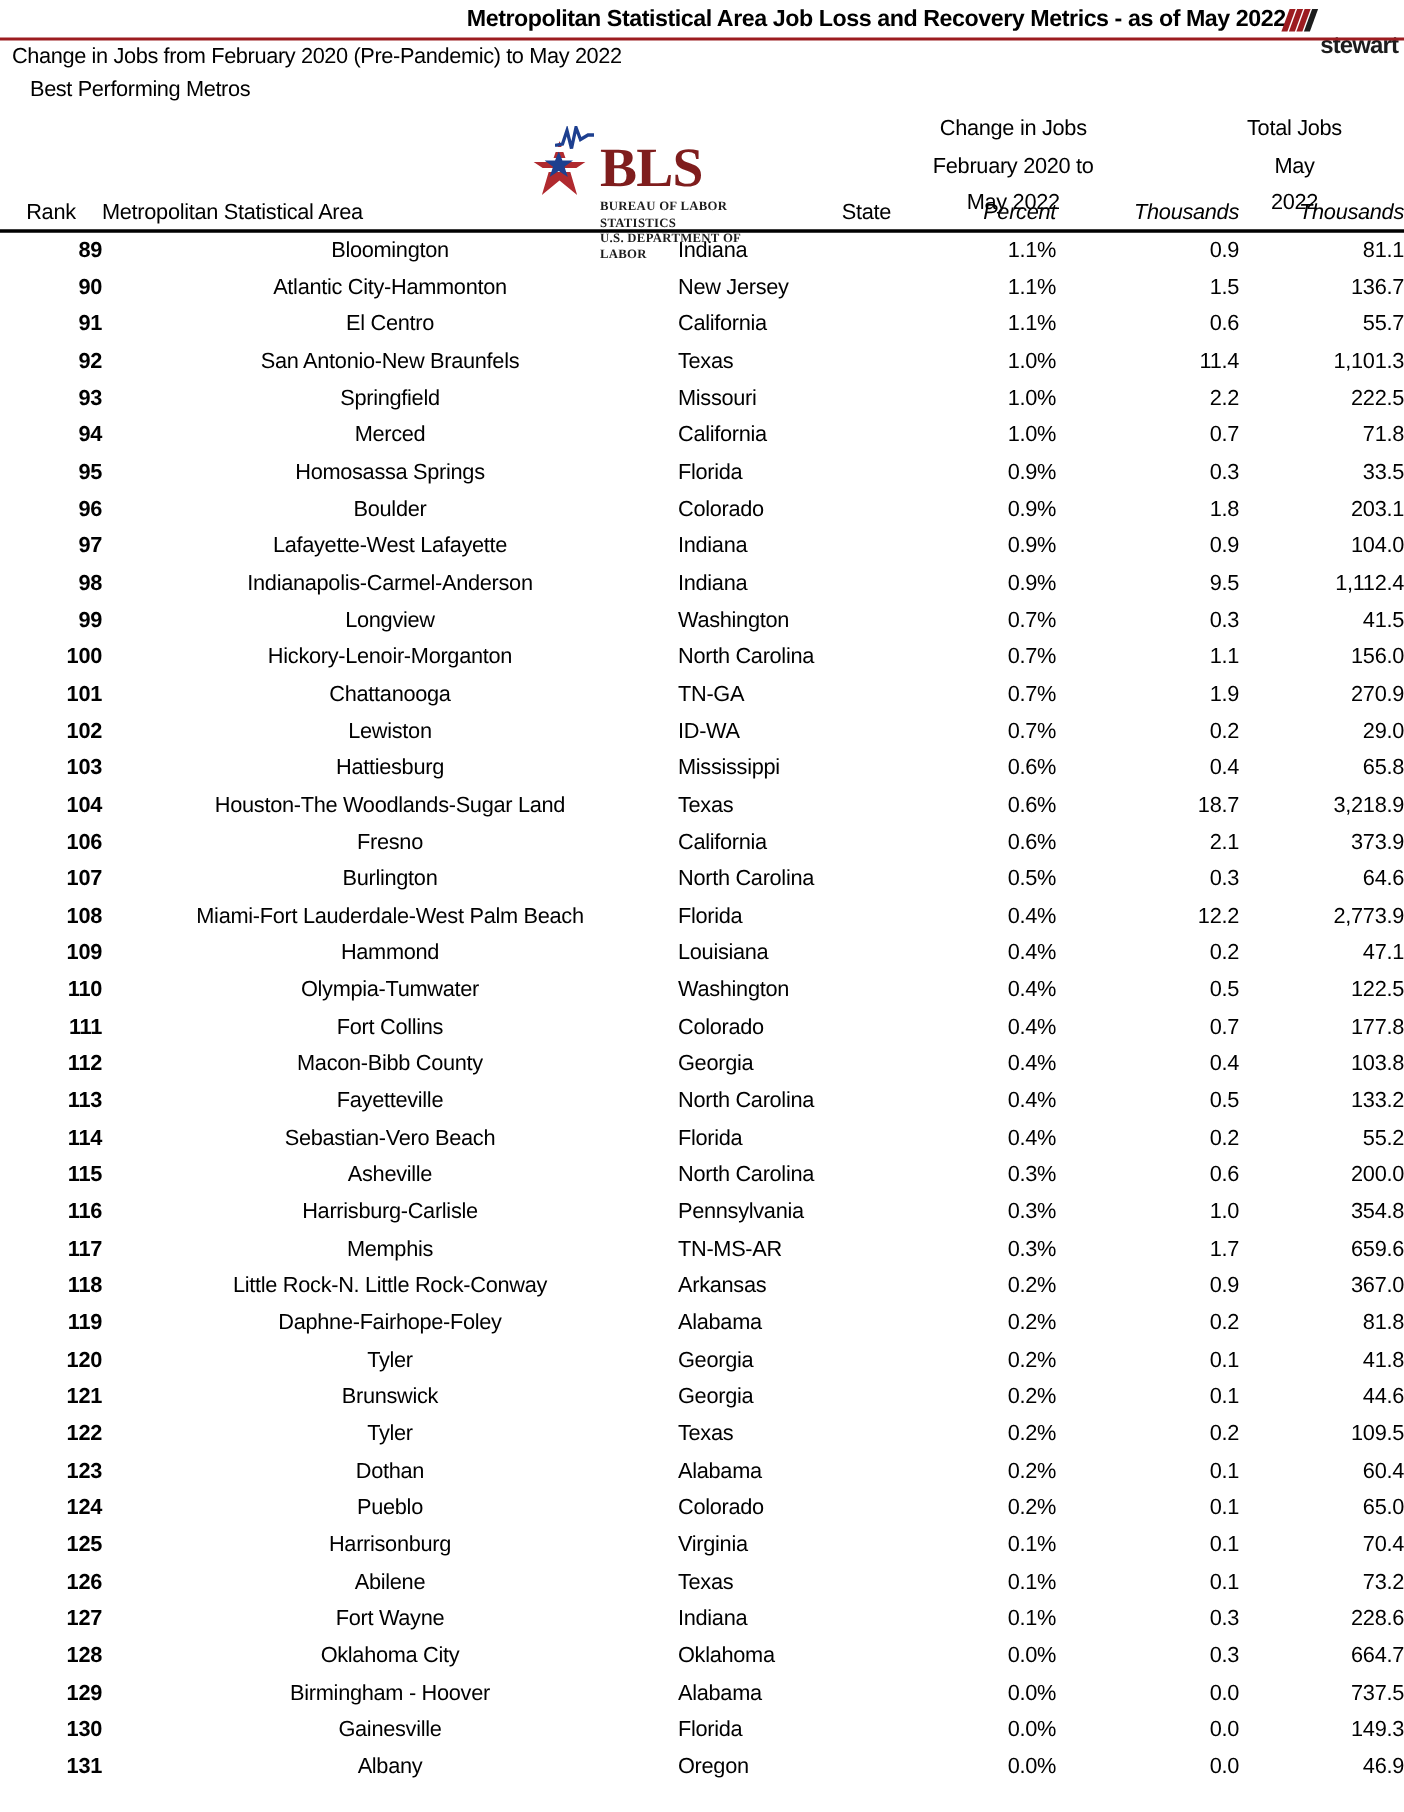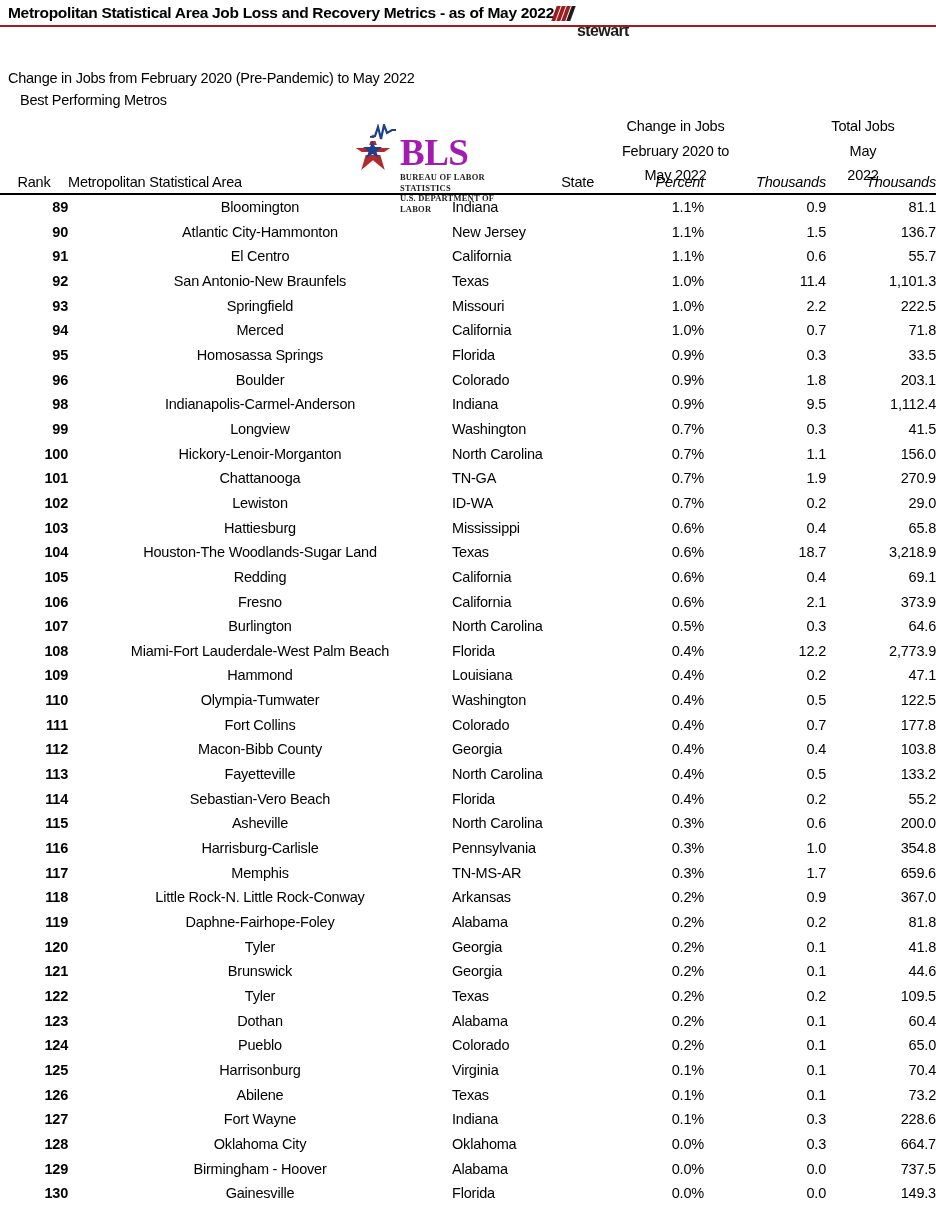--- a/index.html
+++ b/index.html
@@ -13,24 +13,24 @@
     font-family: "Liberation Sans", sans-serif;
     color: #000000;
     overflow: hidden;
     position: relative;
   }
 
   
   .titlebar {
     position: relative;
     height: 26px;
-    padding: 0 16px 0 8px;
+    padding: 0 2px 0 8px;
     display: flex;
     align-items: center;
-    justify-content: flex-start;
+    justify-content: flex-end;
   }
   .title-text {
     font-size: 15.5px;
     font-weight: 700;
     letter-spacing: -0.3px;
     white-space: nowrap;
     line-height: 1;
   }
   .title-rule {
     position: absolute;
@@ -76,21 +76,20 @@
     letter-spacing: -0.6px;
     color: #1d1d1d;
     line-height: 1;
     margin-top: 36px;
   }
 
   
   .subtitle-zone {
     position: relative;
     height: 108px;
-    margin-top: 40px;
   }
   .sub1 {
     position: absolute;
     left: 8px;
     top: 4px;
     font-size: 14.5px;
     letter-spacing: -0.25px;
     white-space: nowrap;
   }
   .sub2 {
@@ -154,21 +153,21 @@
     top: 0px;
     width: 26px;
     height: 16px;
   }
   .bls-word {
     font-family: "Liberation Serif", serif;
     font-size: 37px;
     font-weight: 700;
     letter-spacing: -0.5px;
     line-height: 0.92;
-    color: #a21caf;
+    color: #7f1d1d;
     margin-left: 2px;
   }
   .bls-sub {
     margin-left: 48px;
     margin-top: 2px;
     font-family: "Liberation Serif", serif;
     font-size: 8.5px;
     font-weight: 700;
     letter-spacing: 0.2px;
     line-height: 1.25;
@@ -362,20 +361,28 @@
         </tr>
         <tr>
           <td class="rank">96</td>
           <td class="metro">Boulder</td>
           <td class="state">Colorado</td>
           <td class="num">0.9%</td>
           <td class="num">1.8</td>
           <td class="total">203.1</td>
         </tr>
         <tr>
+          <td class="rank">97</td>
+          <td class="metro">Lafayette-West Lafayette</td>
+          <td class="state">Indiana</td>
+          <td class="num">0.9%</td>
+          <td class="num">0.9</td>
+          <td class="total">104.0</td>
+        </tr>
+        <tr>
           <td class="rank">98</td>
           <td class="metro">Indianapolis-Carmel-Anderson</td>
           <td class="state">Indiana</td>
           <td class="num">0.9%</td>
           <td class="num">9.5</td>
           <td class="total">1,112.4</td>
         </tr>
         <tr>
           <td class="rank">99</td>
           <td class="metro">Longview</td>
@@ -418,28 +425,20 @@
         </tr>
         <tr>
           <td class="rank">104</td>
           <td class="metro">Houston-The Woodlands-Sugar Land</td>
           <td class="state">Texas</td>
           <td class="num">0.6%</td>
           <td class="num">18.7</td>
           <td class="total">3,218.9</td>
         </tr>
         <tr>
-          <td class="rank">105</td>
-          <td class="metro">Redding</td>
-          <td class="state">California</td>
-          <td class="num">0.6%</td>
-          <td class="num">0.4</td>
-          <td class="total">69.1</td>
-        </tr>
-        <tr>
           <td class="rank">106</td>
           <td class="metro">Fresno</td>
           <td class="state">California</td>
           <td class="num">0.6%</td>
           <td class="num">2.1</td>
           <td class="total">373.9</td>
         </tr>
         <tr>
           <td class="rank">107</td>
           <td class="metro">Burlington</td>

